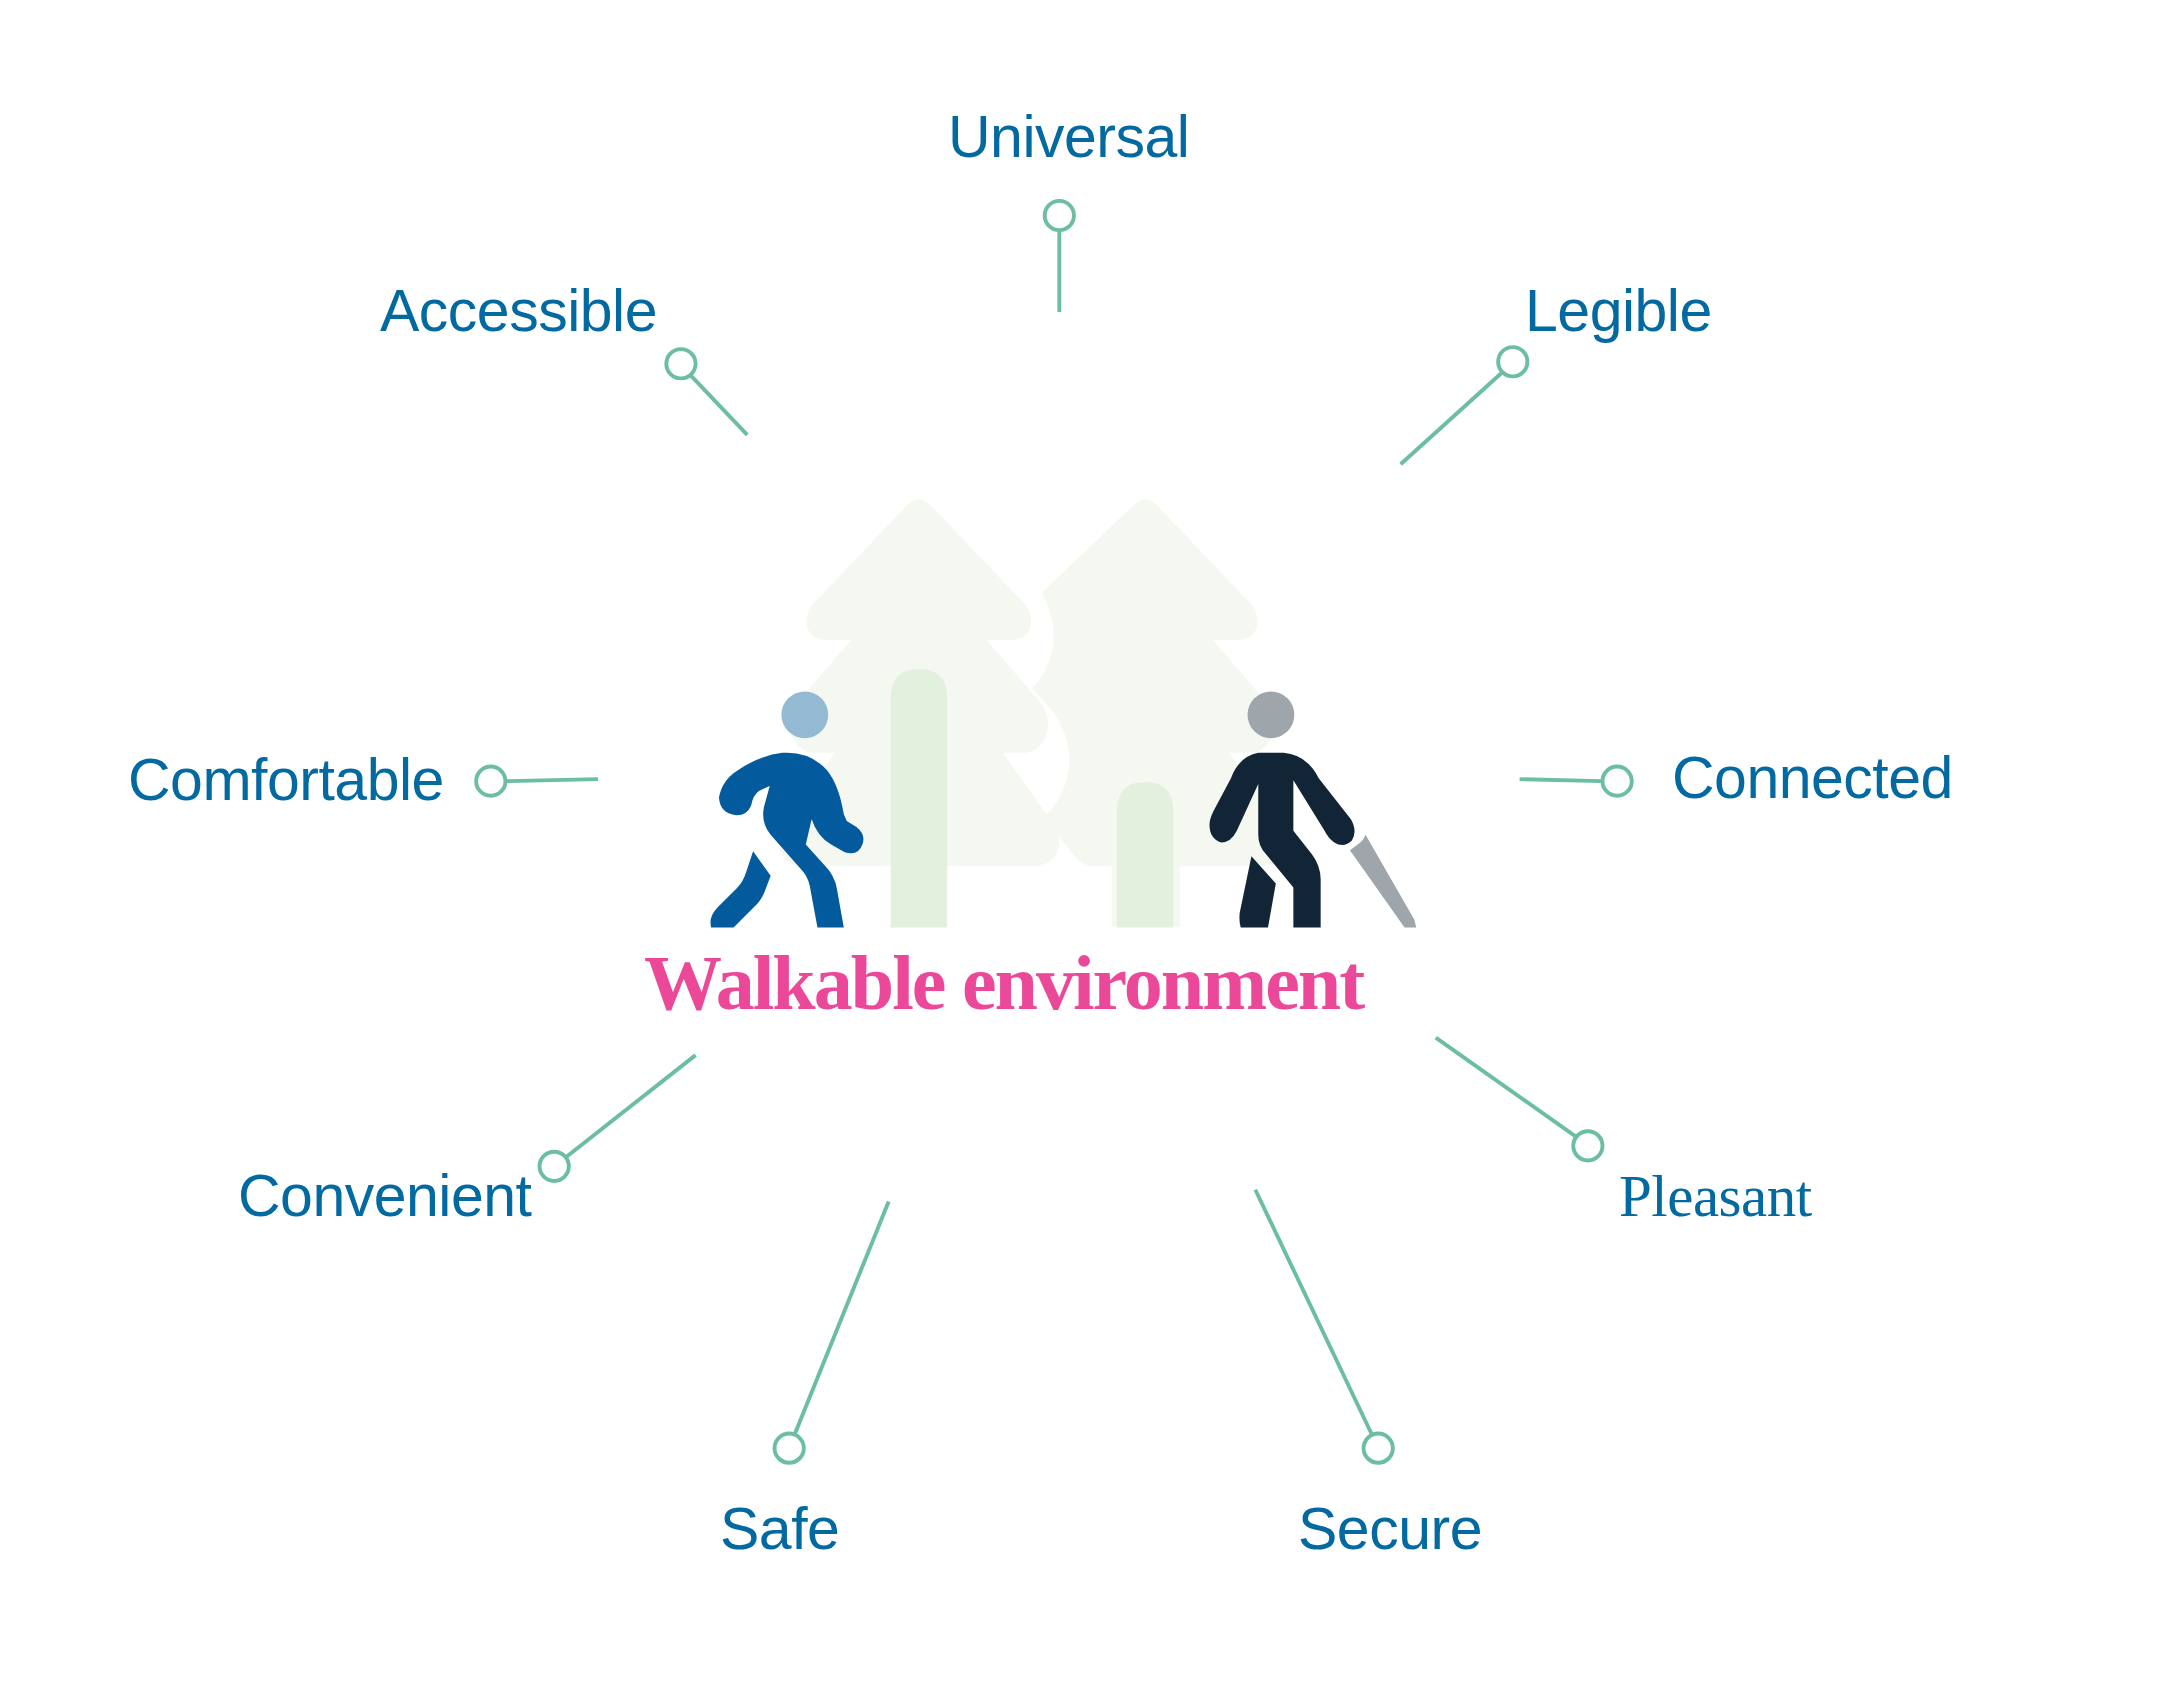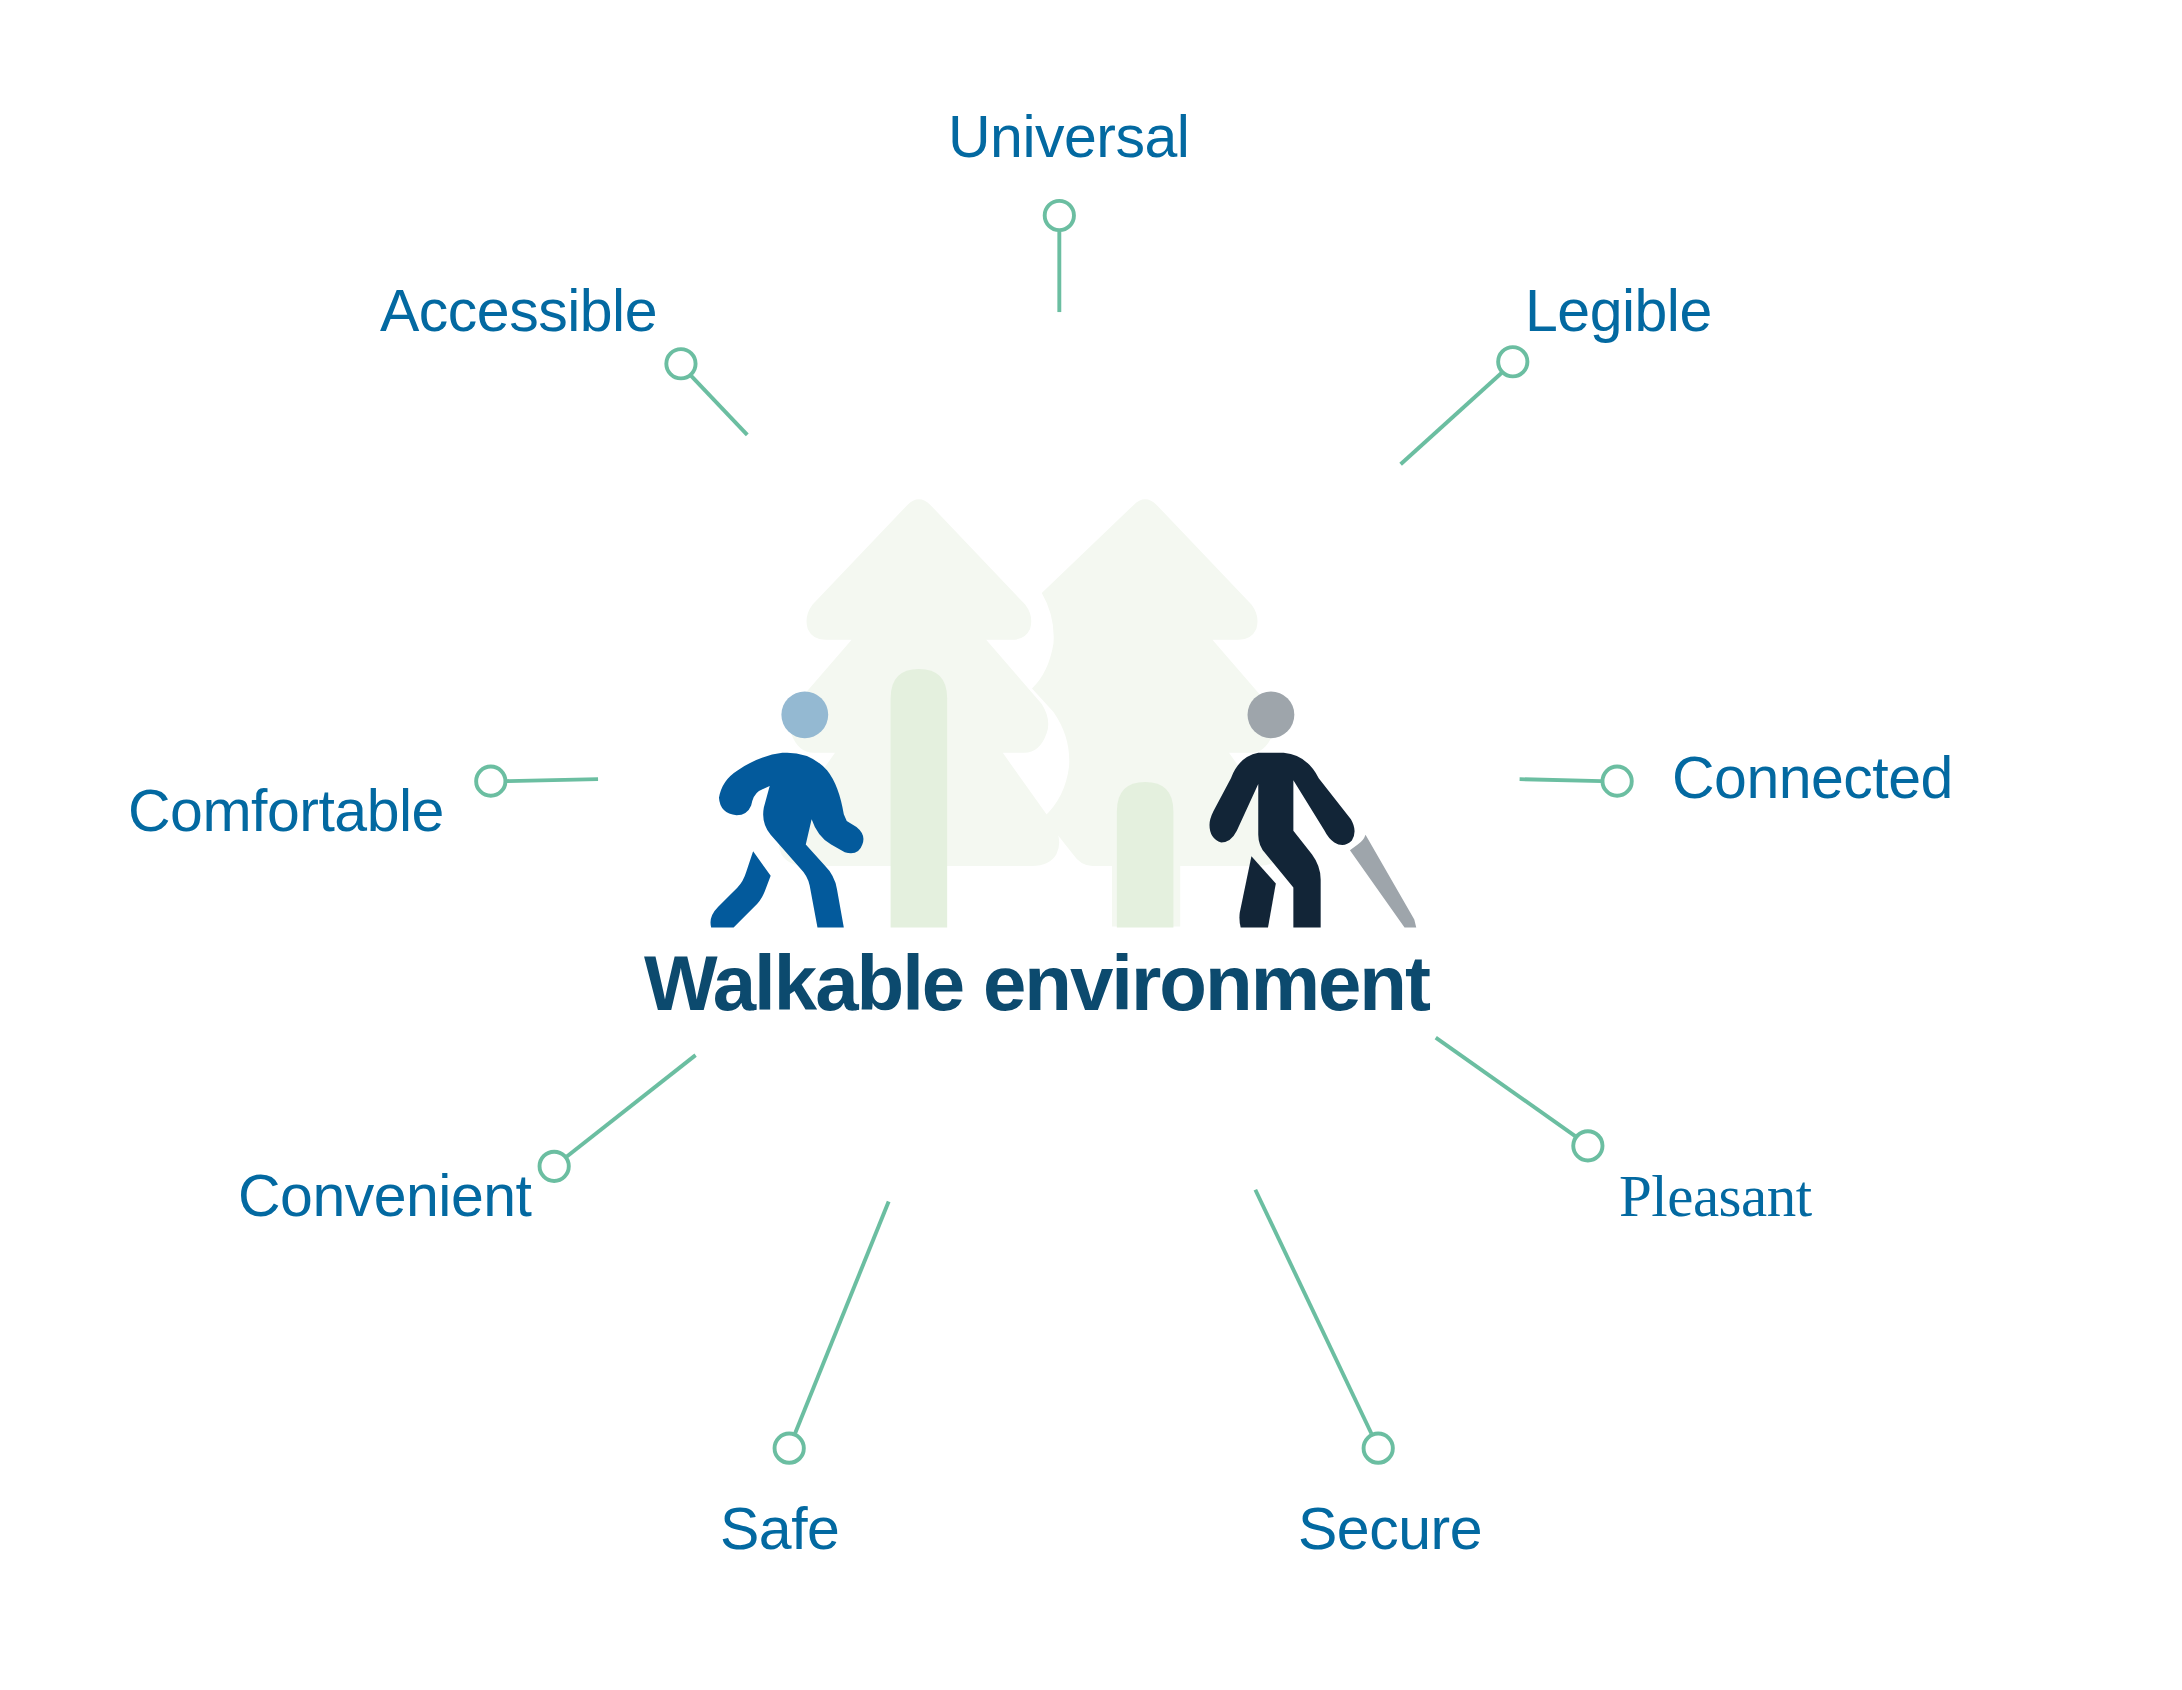--- a/index.html
+++ b/index.html
@@ -10,25 +10,25 @@
     font-family: "Liberation Sans", "DejaVu Sans", sans-serif;
     font-weight: normal;
     font-size: 59px;
     line-height: 1;
     color: #0369a1;
     white-space: nowrap;
     letter-spacing: -0.5px;
   }
   .title {
     position: absolute;
-    font-family: Liberation Sans, sans-serif;
+    font-family: Liberation Serif, serif;
     font-weight: bold;
     font-size: 78px;
     line-height: 1;
-    color: #0c4a6e;
+    color: #ec4899;
     white-space: nowrap;
     letter-spacing: -2px;
   }
 </style>
 </head>
 <body>
 
 <div id="stage">
 
   <svg width="2183" height="1690" viewBox="0 0 2238 1733" style="position:absolute;left:0;top:0;">
@@ -94,21 +94,21 @@
         <circle cx="1413" cy="1485" r="15"></circle>
       </g>
     </g>
   </svg>
 
   <div class="title" style="left:644px; top:944px;">Walkable environment</div>
 
   <div class="label" style="left:948px; top:108px;">Universal</div>
   <div class="label" style="left:380px; top:282px;">Accessible</div>
   <div class="label" style="left:1525px; top:282px;">Legible</div>
-  <div class="label" style="left:128px; top:782px;">Comfortable</div>
+  <div class="label" style="left:128px; top:751px;">Comfortable</div>
   <div class="label" style="left:1672px; top:749px;">Connected</div>
   <div class="label" style="left:238px; top:1167px;">Convenient</div>
   <div class="label" style="left:1619px; top:1167px;font-family:Liberation Serif, serif;">Pleasant</div>
   <div class="label" style="left:720px; top:1500px;">Safe</div>
   <div class="label" style="left:1298px; top:1500px;">Secure</div>
 
 </div>
 
 
 </body></html>

